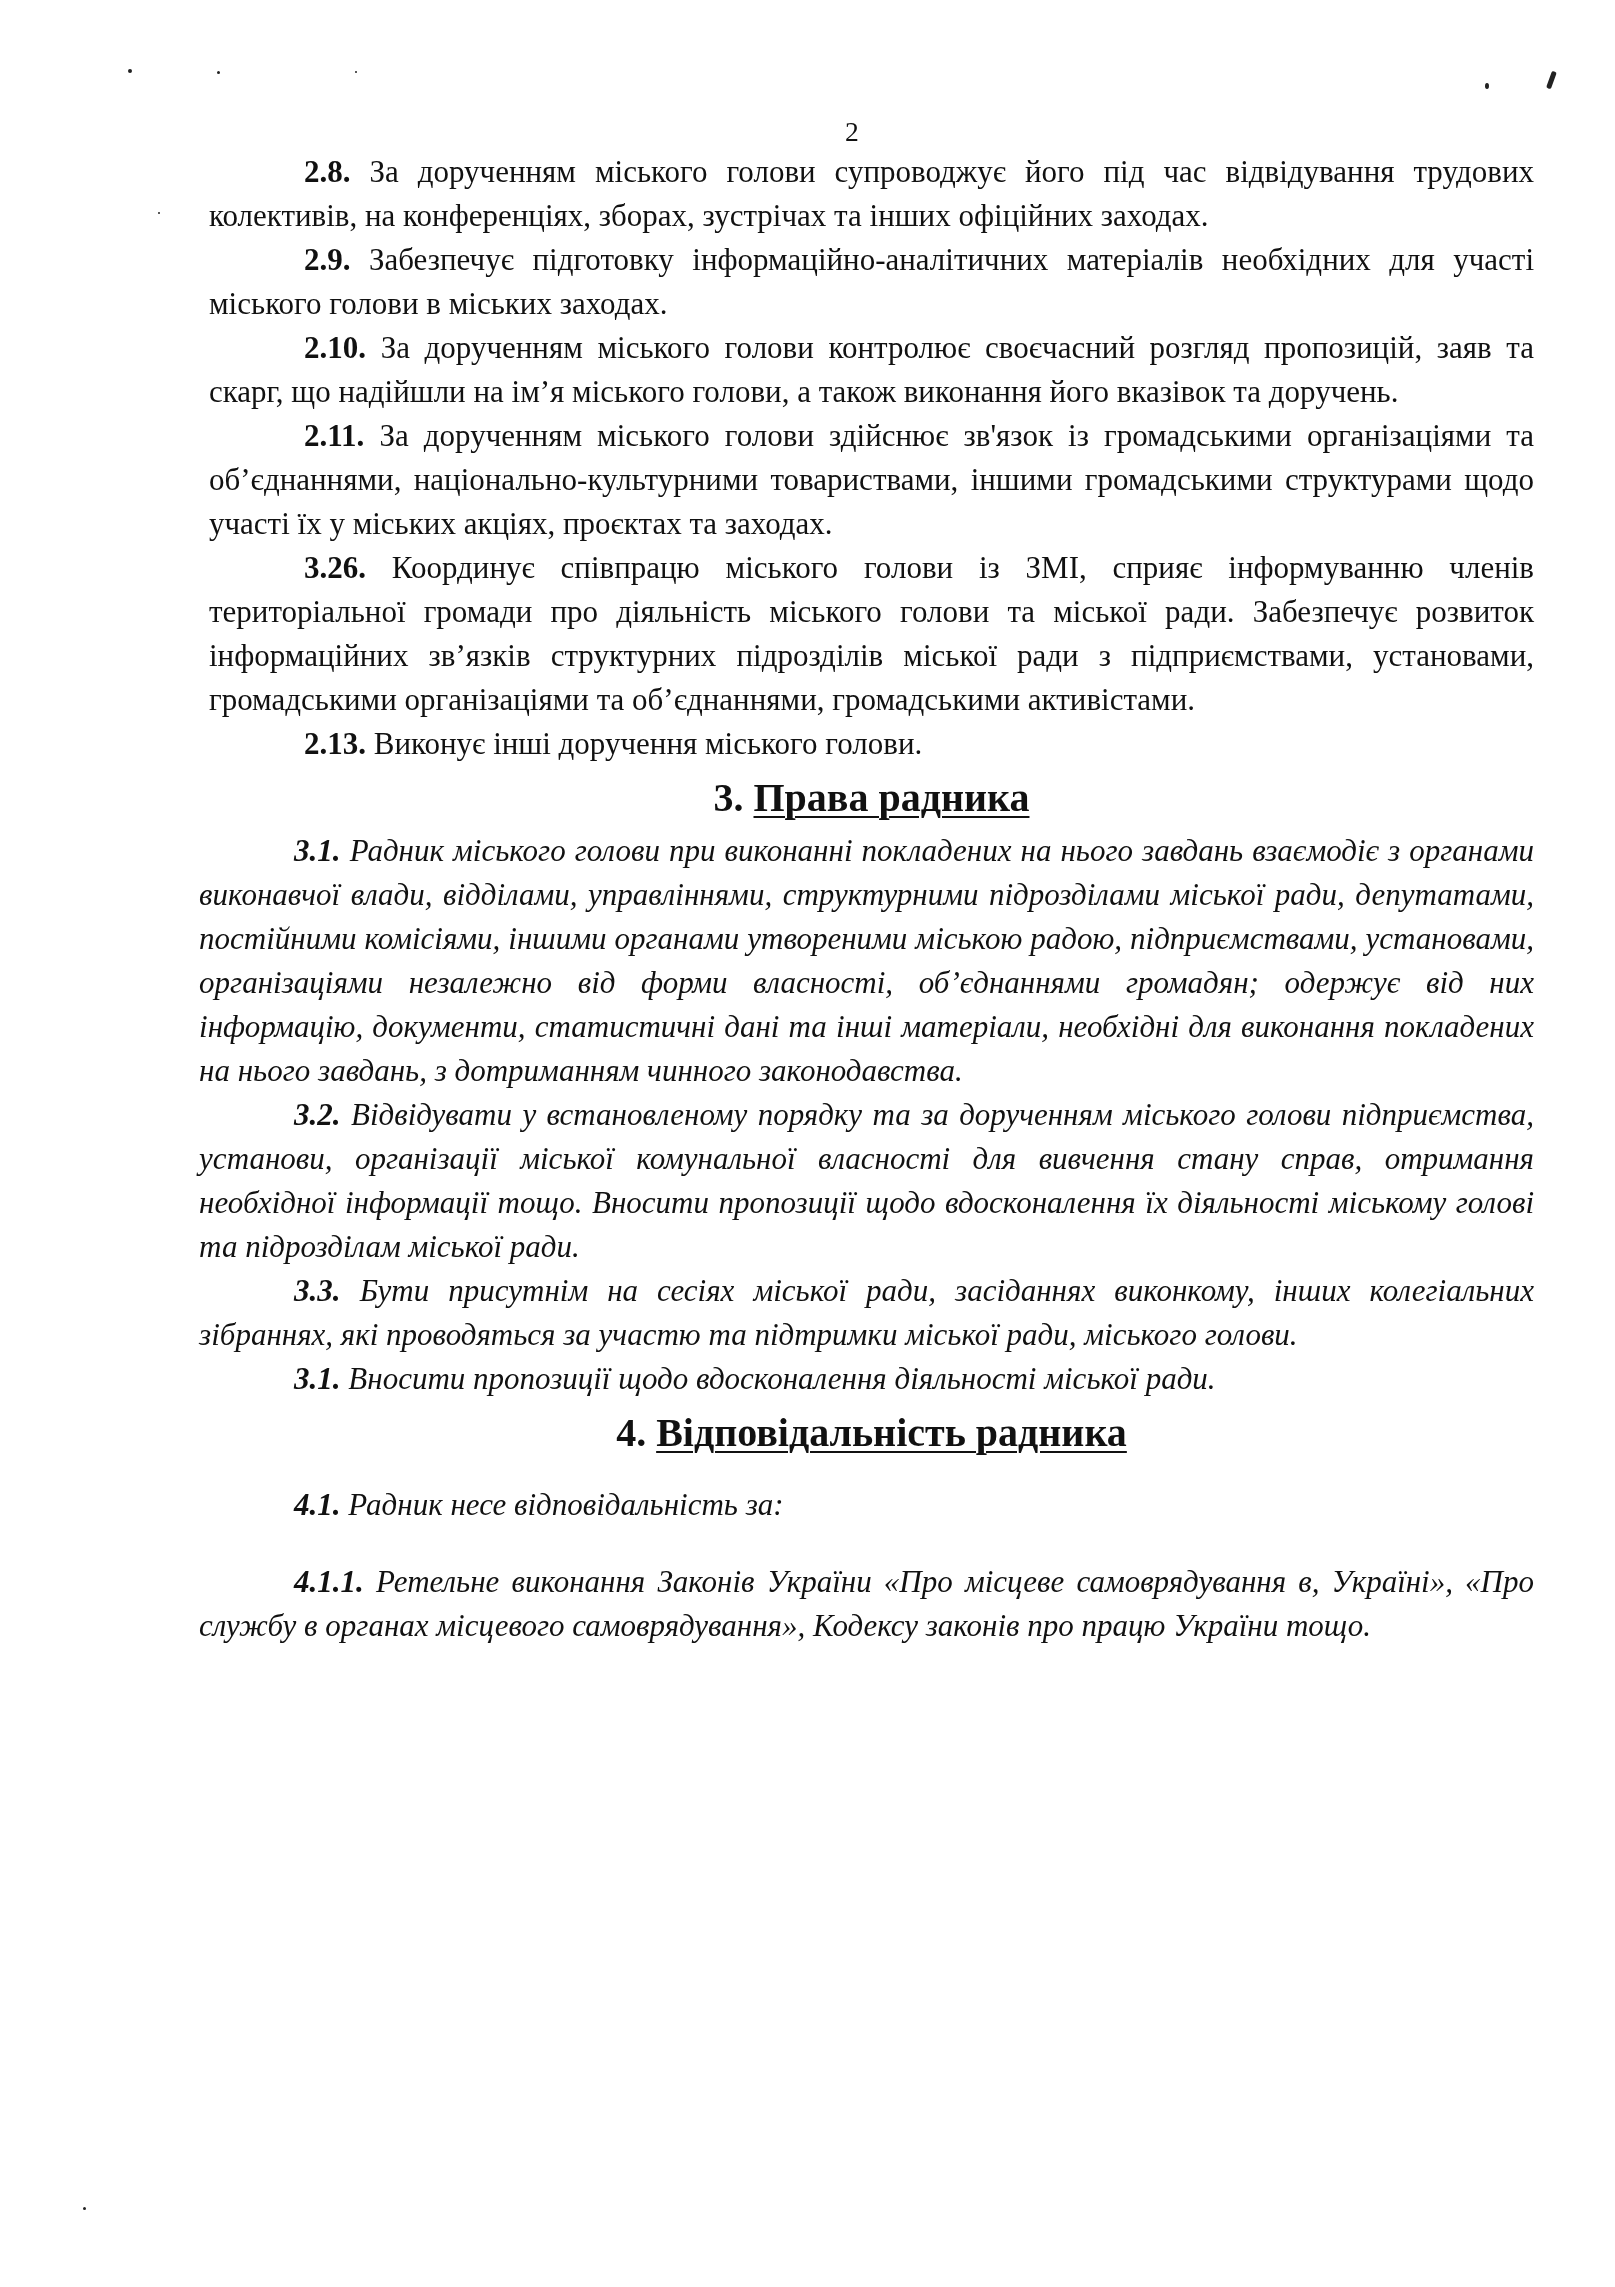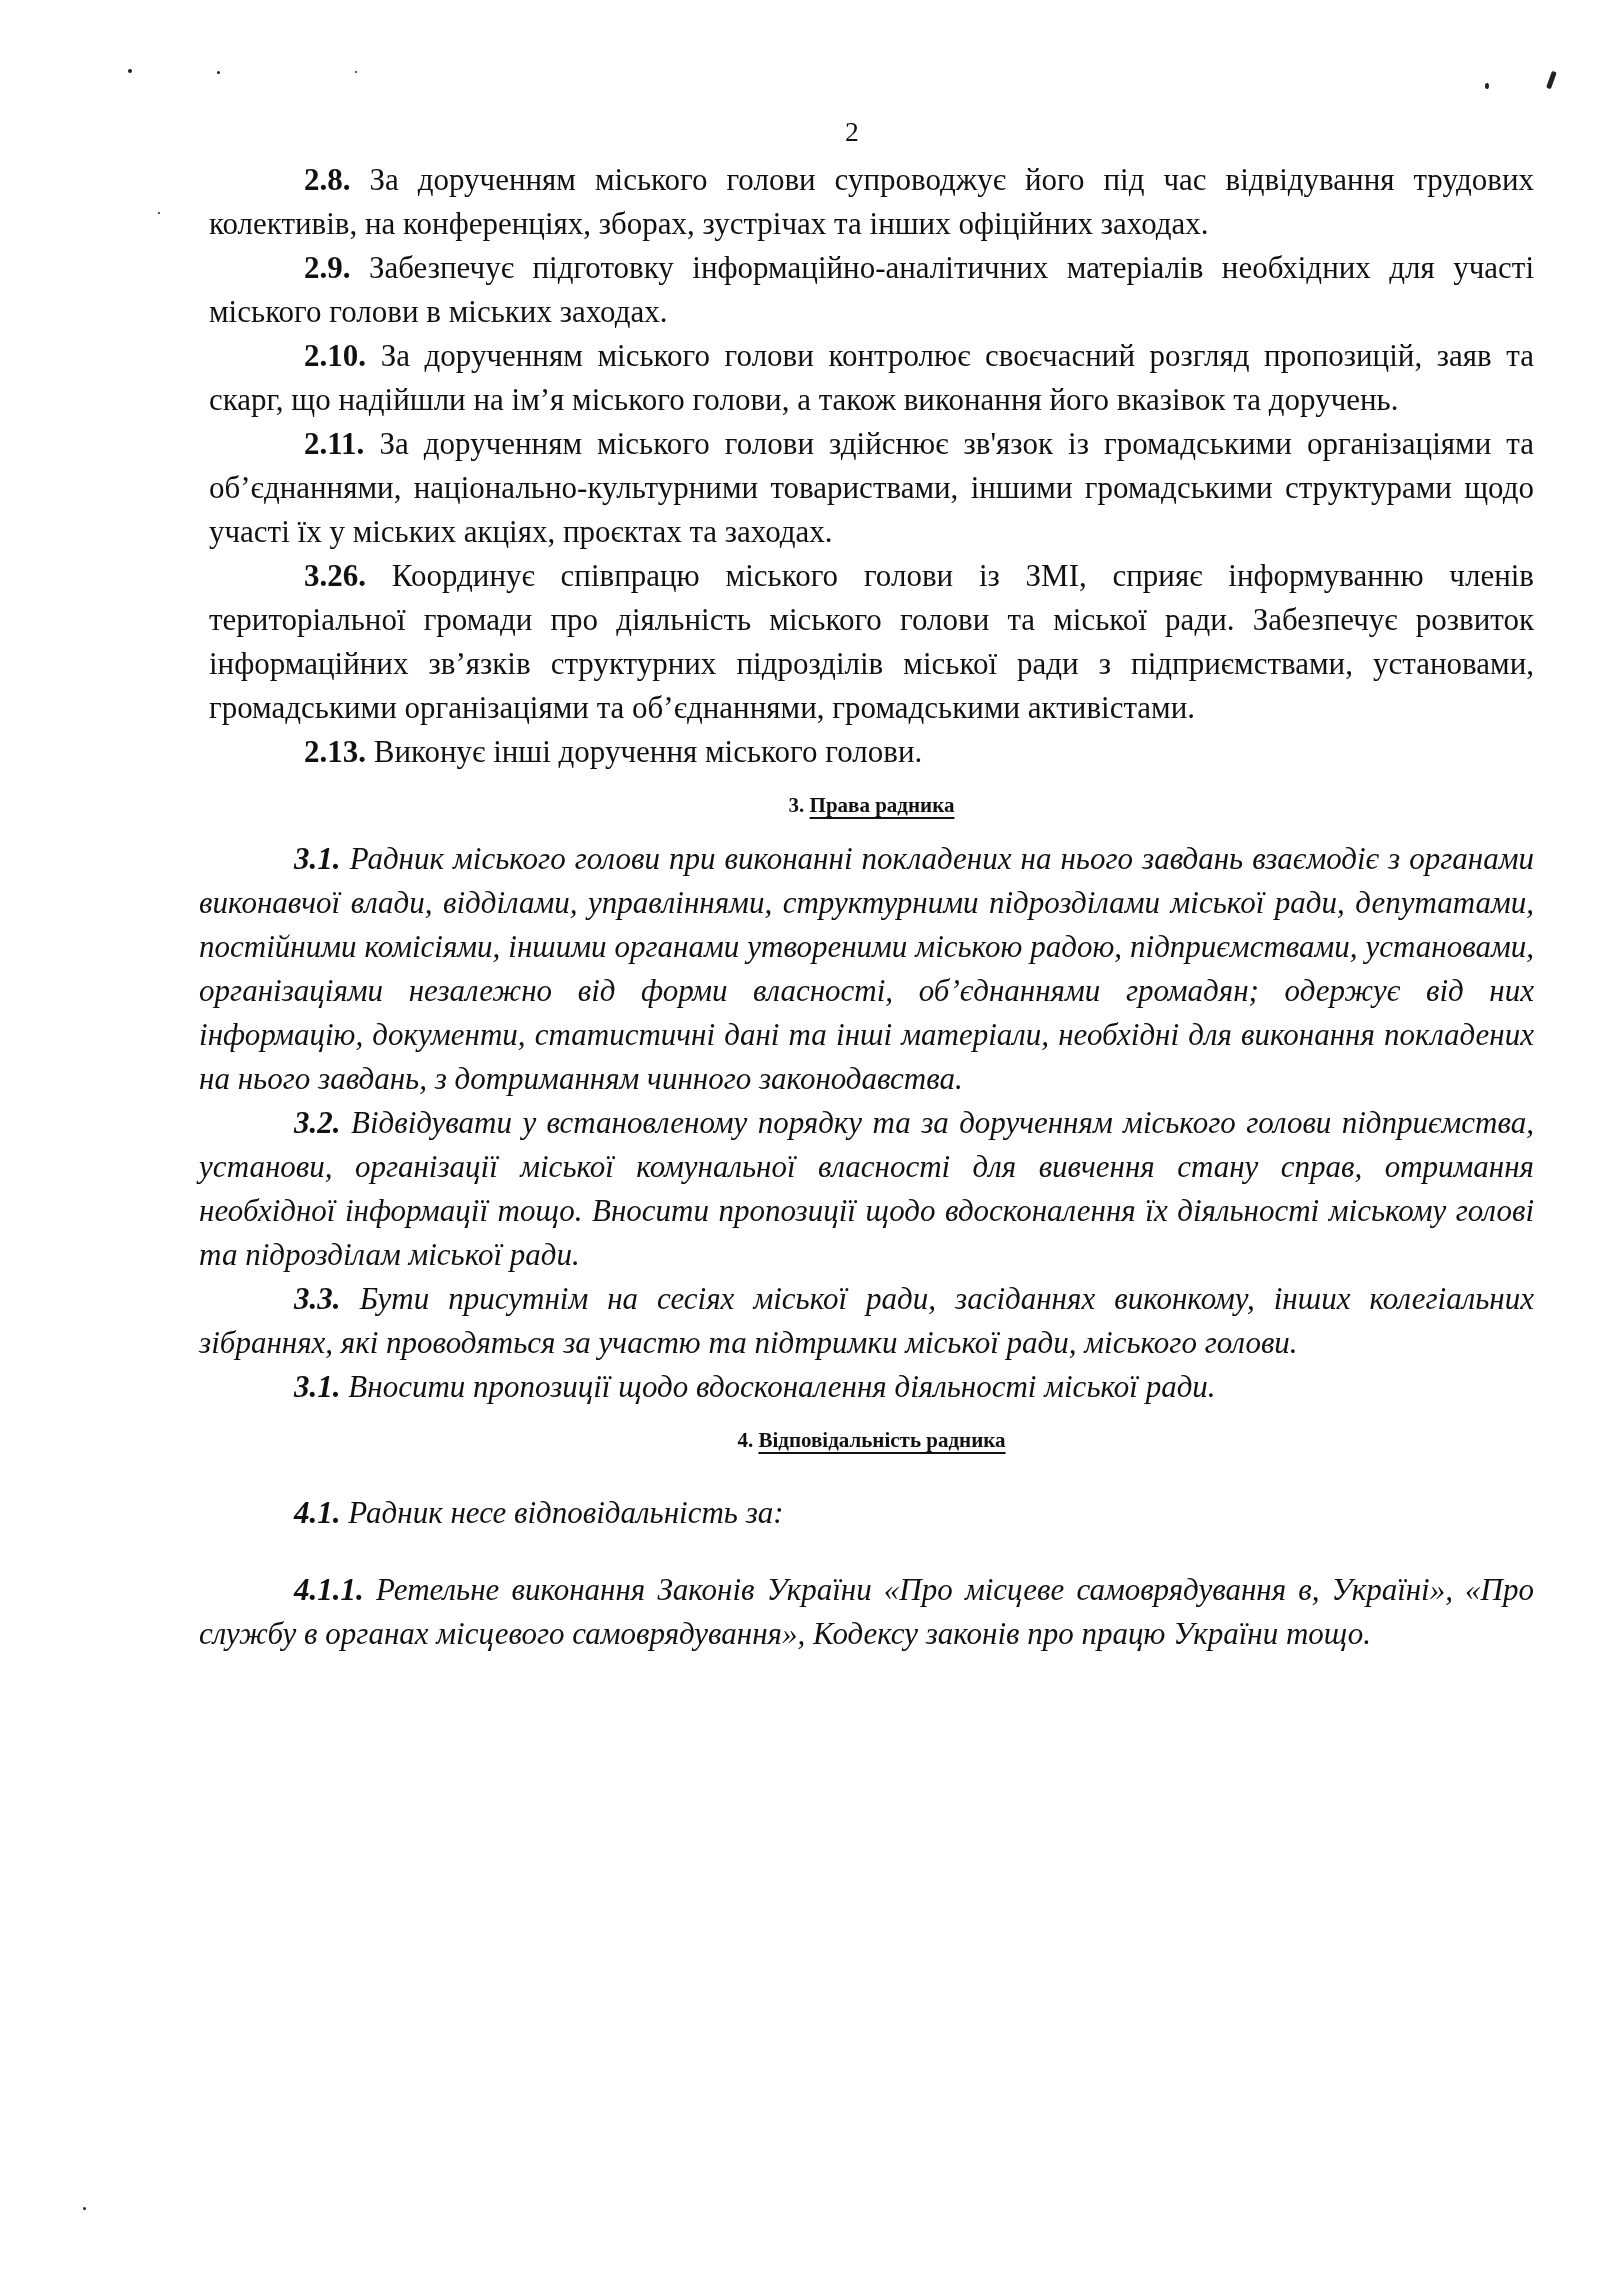--- a/index.html
+++ b/index.html
@@ -1,26 +1,26 @@
 <!DOCTYPE html>
 <html><head>
 <meta charset="utf-8">
 <style>
   html, body { margin: 0; padding: 0; background: #ffffff; }
   body { width: 1616px; height: 2287px; position: relative; overflow: hidden;
          font-family: "Liberation Serif", "DejaVu Serif", serif; color: #111; }
   .page { position: absolute; left: 0; top: 0; width: 1616px; height: 2287px; background: #fff; }
   .page-number { position: absolute; top: 116px; left: 0; width: 1704px; text-align: center;
                  font-size: 27.6px; line-height: 31.5px; }
-  .content { position: absolute; left: 209px; top: 158px; width: 1325px;
+  .content { position: absolute; left: 209px; top: 150px; width: 1325px;
              font-size: 31px; line-height: 44px; }
   .para { margin: 0; text-align: justify; text-indent: 95px; }
   .para .num { font-weight: bold; }
   .sec3 { margin-left: -9.9px; font-style: italic; }
-  .heading { text-align: center; font-weight: bold; margin: 5.9px 0 5.9px 0; font-size: 21px; line-height: 51px; }
+  .heading { text-align: center; font-weight: bold; margin: 5.9px 0 5.9px 0; font-size: 40px; line-height: 51px; }
   .heading .title { text-decoration: underline; text-decoration-thickness: 2px; text-underline-offset: 4.9px; }
   .gap-sm { height: 19.7px; }
   .gap-md { height: 33px; }
   .mark { position: absolute; background: #222; border-radius: 50%; }
 </style>
 </head>
 <body>
 
 <div class="page">
 

